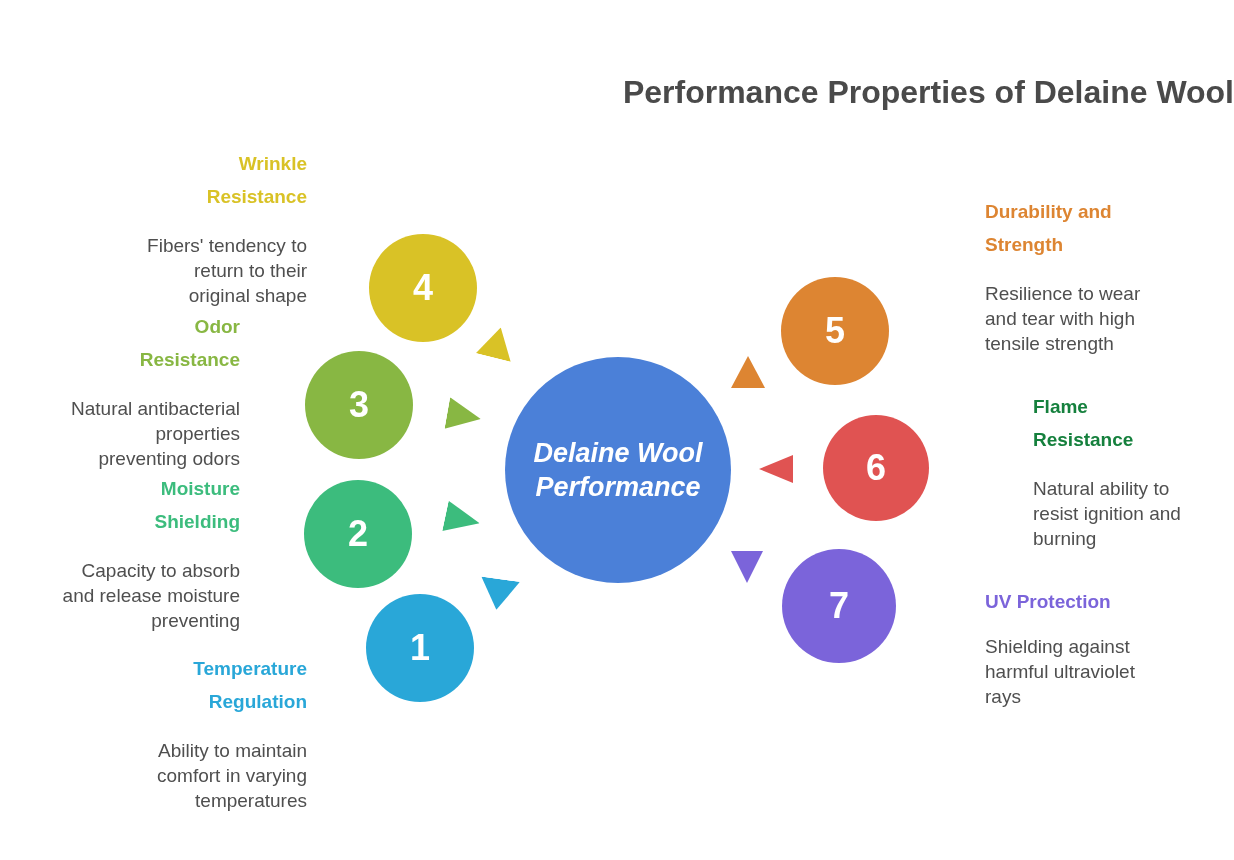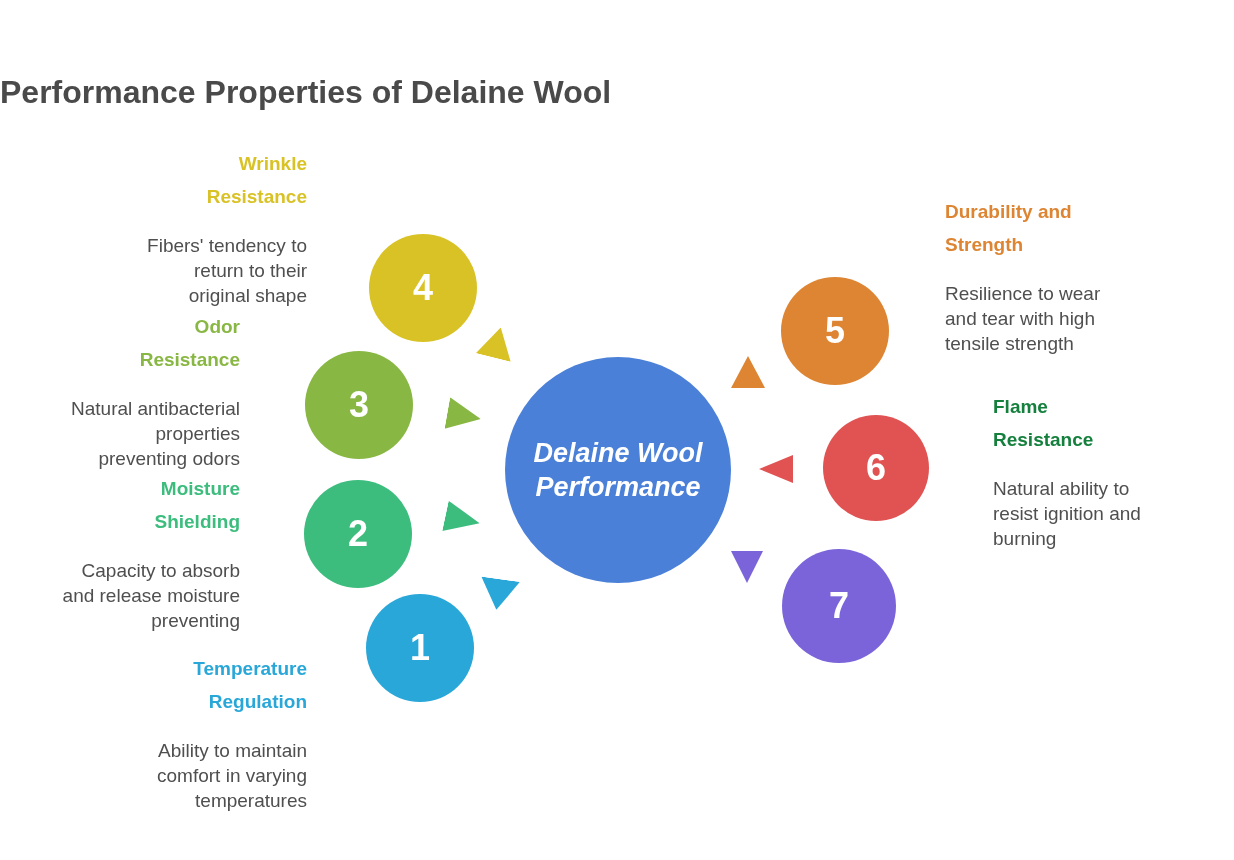--- a/index.html
+++ b/index.html
@@ -3,21 +3,21 @@
 <meta charset="utf-8">
 <style>
   * { margin:0; padding:0; box-sizing:border-box; }
   body { background:#ffffff; }
   .canvas {
     position:relative; width:1234px; height:860px; background:#ffffff;
     font-family:"Liberation Sans", sans-serif; overflow:hidden;
   }
   .diagram-title {
     position:absolute; top:74px; left:0; width:100%;
-    text-align:left; font-size:32px; font-weight:bold; color:#4a4a4a;
+    text-align:right; font-size:32px; font-weight:bold; color:#4a4a4a;
   }
   
   .hub {
     position:absolute; left:505px; top:357px; width:226px; height:226px;
     border-radius:50%; display:flex; align-items:center; justify-content:center;
   }
   .hub-label {
     color:#ffffff; font-size:27px; font-weight:bold; line-height:34px;
     text-align:center; white-space:pre-line;
   }
@@ -43,21 +43,21 @@
   .a1 { left:479px; top:579px; width:39px; height:31px; transform:rotate(8deg); }
   .a2 { left:445px; top:504px; width:35px; height:31px; transform:rotate(12deg); }
   .a3 { left:447px; top:400px; width:34px; height:32px; transform:rotate(10deg); }
   .a4 { left:479px; top:327px; width:36px; height:31px; transform:rotate(14deg); }
   .a5 { left:731px; top:356px; width:34px; height:32px; }
   .a6 { left:759px; top:455px; width:34px; height:28px; }
   .a7 { left:731px; top:551px; width:32px; height:32px; }
   
   .label { position:absolute; width:235px; }
   .label.align-right { text-align:right; }
-  .label.align-left  { text-align:left; }
+  .label.align-left  { text-align:left;margin-left:40px; }
   .label-title {
     font-size:19px; font-weight:bold; line-height:33px; white-space:pre-line;
   }
   .label-desc {
     margin-top:20px; font-size:19px; line-height:25px; color:#4f4f4f;
     white-space:pre-line;
   }
   .b1 { right:927px; top:652px; }
   .b2 { right:994px; top:472px; }
   .b3 { right:994px; top:310px; }
@@ -158,14 +158,20 @@
 and tear with high
 tensile strength</div>
   </div>
   <div class="label align-left b6">
     <div class="label-title" style="color: #15803d;">Flame
 Resistance</div>
     <div class="label-desc">Natural ability to
 resist ignition and
 burning</div>
   </div>
+  <div class="label align-left b7">
+    <div class="label-title" style="color: rgb(123, 100, 218);">UV Protection</div>
+    <div class="label-desc">Shielding against
+harmful ultraviolet
+rays</div>
+  </div>
 
 </div>
 
 </body></html>

